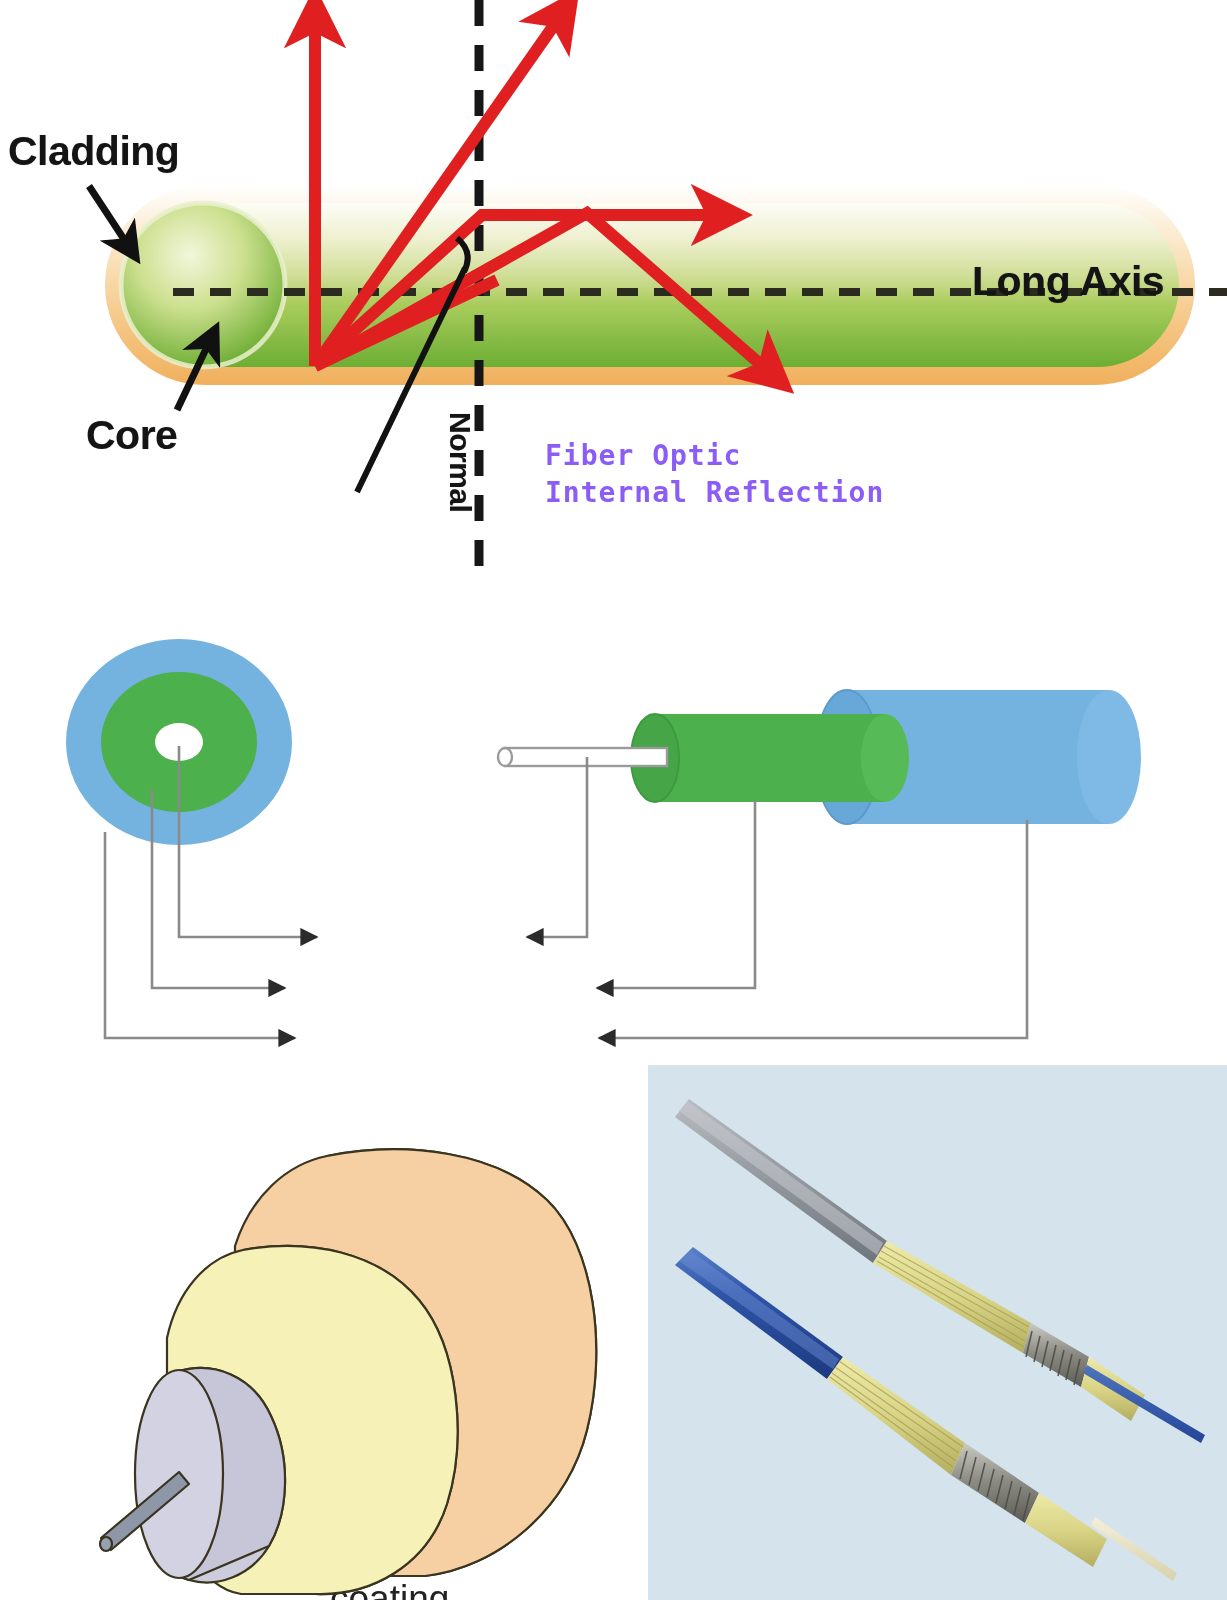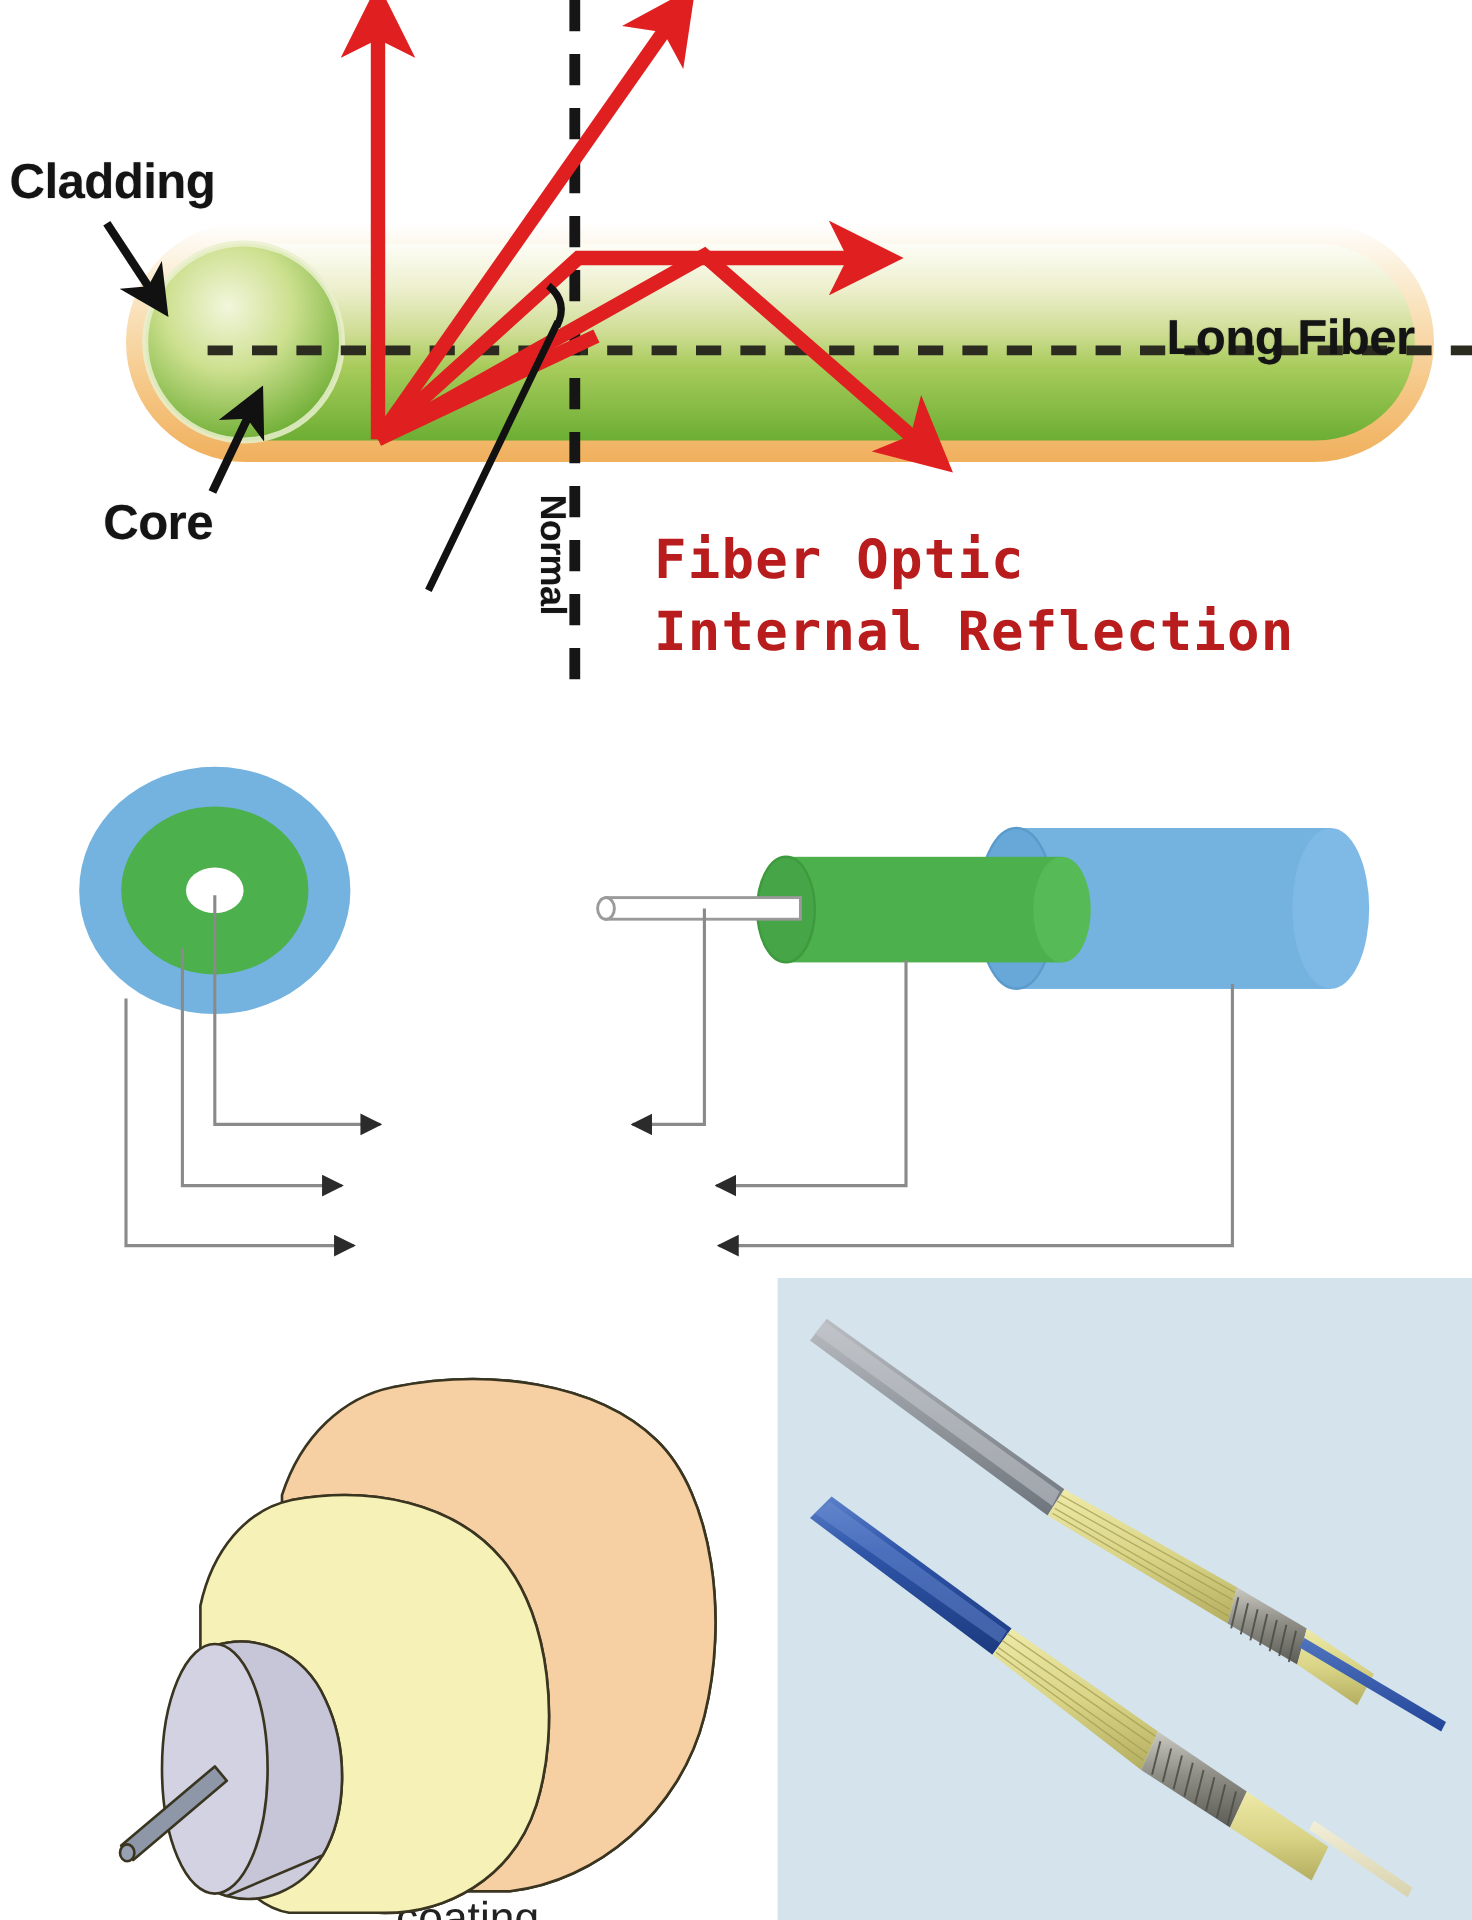--- a/index.html
+++ b/index.html
@@ -36,23 +36,23 @@
   #lbl-normal {
     left: 443px; top: 412px; font-size: 30px;
     writing-mode: vertical-rl;
     text-orientation: mixed;
   }
   #title-tir {
     position: absolute;
     left: 545px; top: 437px;
     font-family: "DejaVu Sans Mono", "Liberation Mono", monospace;
     font-weight: bold;
-    font-size: 45px;
+    font-size: 28px;
     line-height: 1.33;
-    color: #b91c1c;
+    color: #8b5cf6;
     letter-spacing: 1px;
     white-space: pre-line;
   }
 
   
   #panel-ccc { left: 0; top: 600px; width: 1227px; height: 460px; }
   .ccc-label {
     position: absolute;
     font-family: "Liberation Sans", sans-serif;
     font-size: 37px;
@@ -137,21 +137,21 @@
 
     <path d="M62,186 L108,256" stroke="#111111" stroke-width="7" fill="none" marker-end="url(#mBlk)"></path>
 
     <path d="M150,410 L188,330" stroke="#111111" stroke-width="7" fill="none" marker-end="url(#mBlk)"></path>
 
     <path d="M330,492 L438,268" stroke="#111111" stroke-width="6" fill="none"></path>
   </svg>
 
   <div class="tir-label" id="lbl-cladding">Cladding</div>
   <div class="tir-label" id="lbl-core">Core</div>
-  <div class="tir-label" id="lbl-longaxis">Long Fiber</div>
+  <div class="tir-label" id="lbl-longaxis">Long Axis</div>
   <div class="tir-label" id="lbl-normal">Normal</div>
   <div id="title-tir">Fiber Optic
 Internal Reflection</div>
 </div>
 
 <div class="panel" id="panel-ccc">
   <svg width="1227" height="460" viewBox="0 0 1227 460">
     <defs>
       <marker id="mTriR" markerWidth="7" markerHeight="7" refX="6.4" refY="3.5" orient="auto">
         <path d="M0,0 L7,3.5 L0,7 Z" fill="#2b2b2b"></path>

